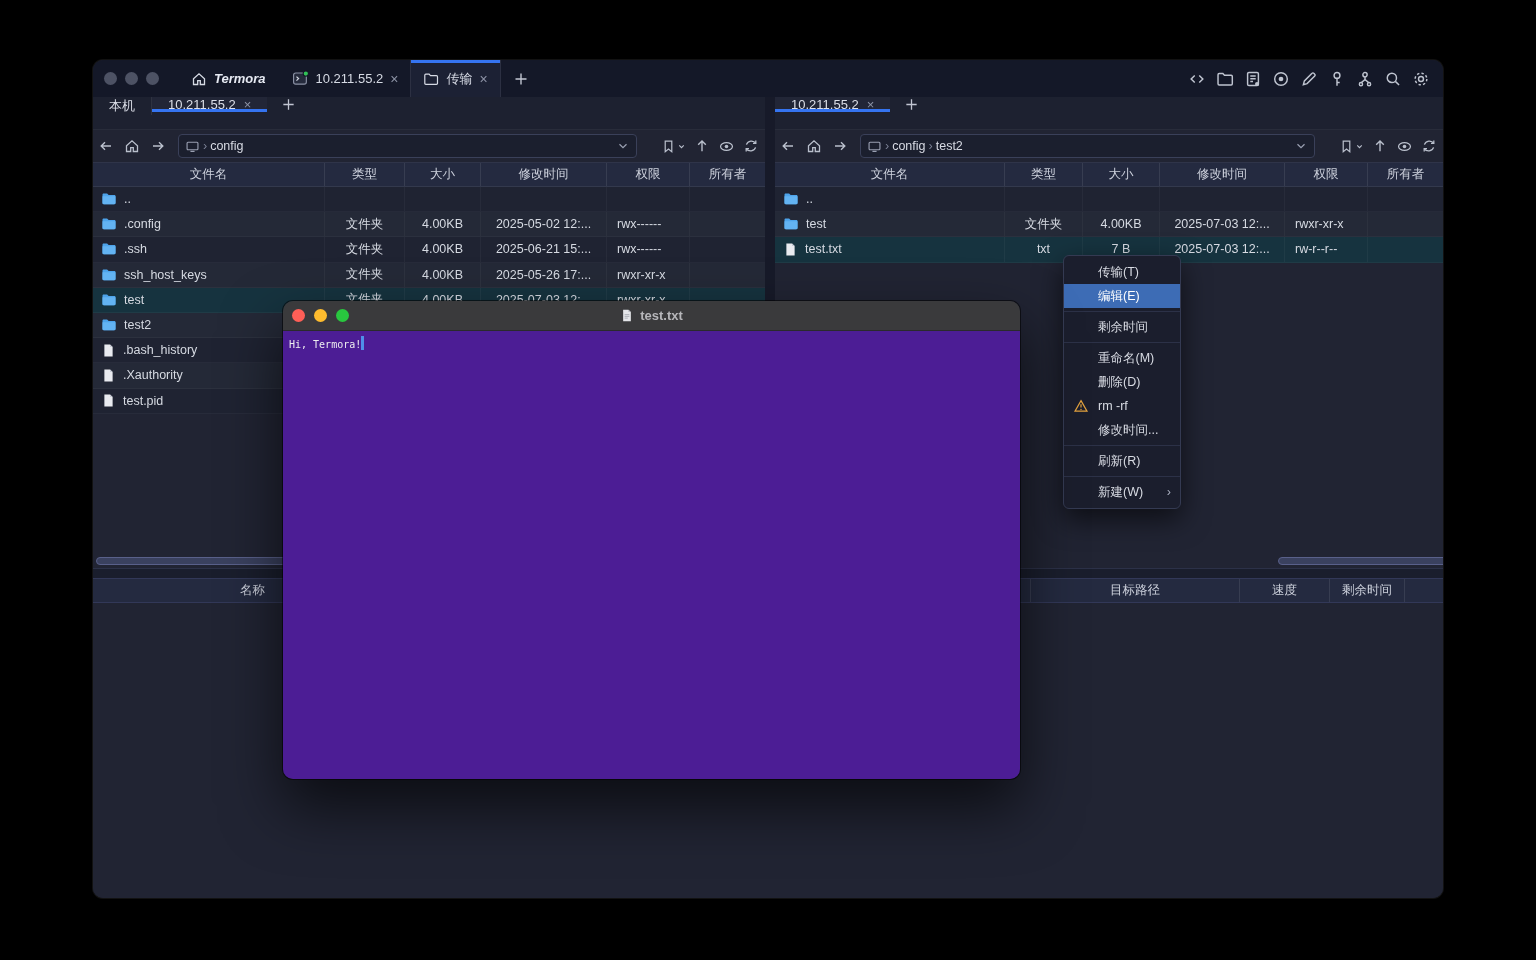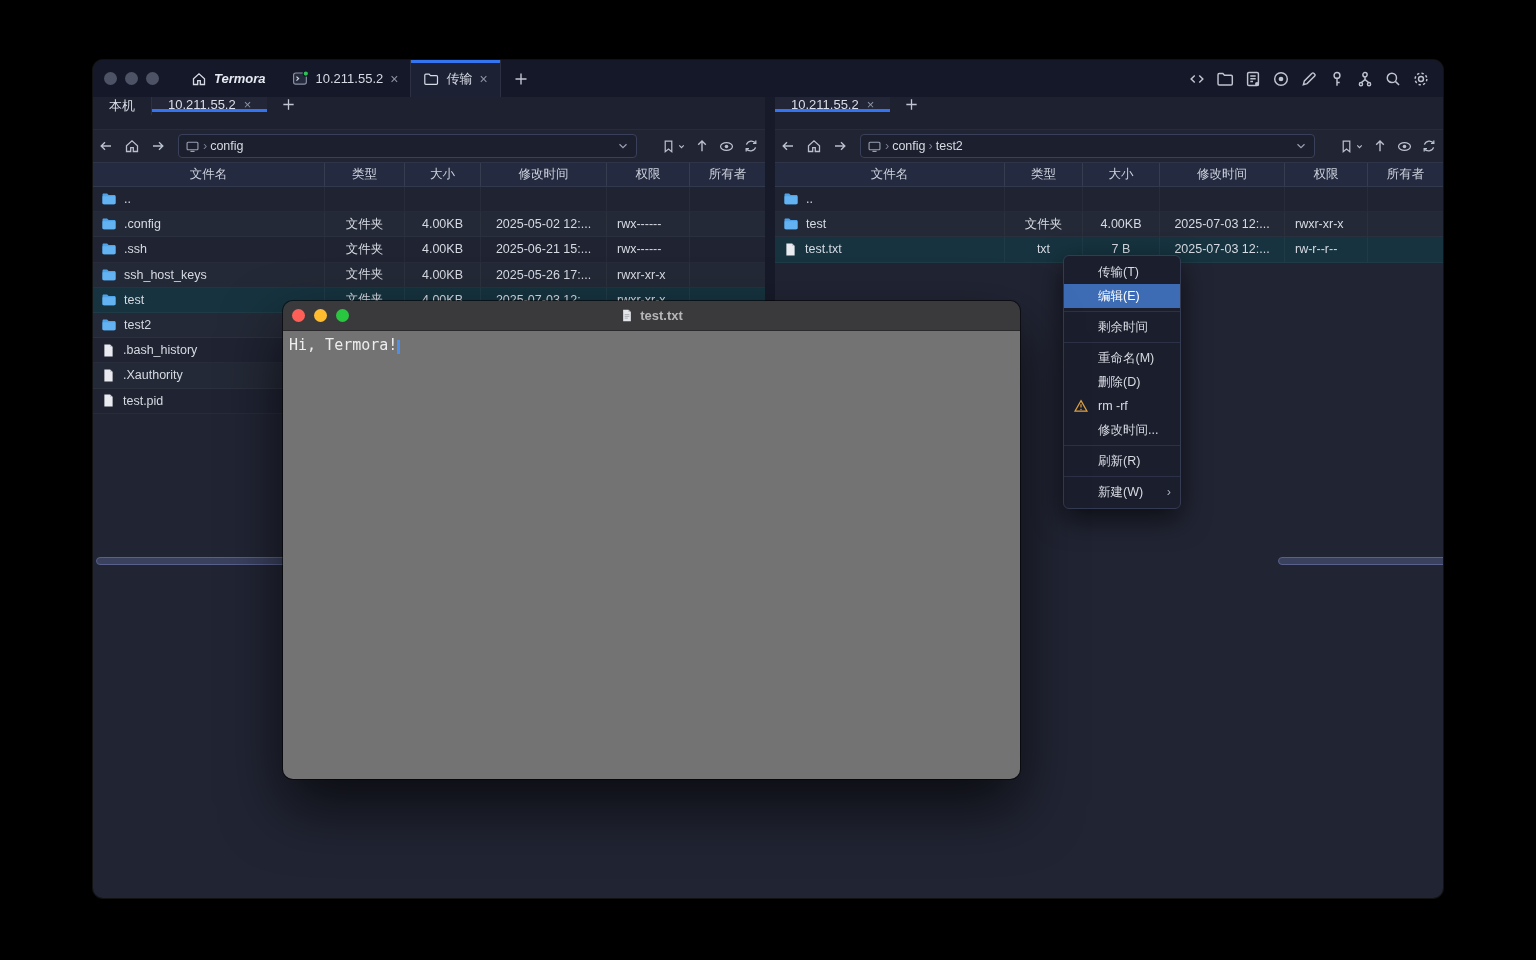--- a/index.html
+++ b/index.html
@@ -115,22 +115,22 @@
   .editor { position:absolute; left:283px; top:301px; width:737px; height:478px;
     border-radius:10px; overflow:hidden; z-index:60;
     box-shadow:0 0 0 1px rgba(0,0,0,.55), 0 28px 60px rgba(0,0,0,.65); }
   .ed-titlebar { height:30px; background:#3a3a3c; border-bottom:1px solid #2a2a2c;
     display:flex; align-items:center; position:relative; }
   .ed-lights { display:flex; gap:9px; padding-left:9px; }
   .ed-light { width:13px; height:13px; border-radius:50%; }
   .ed-title { position:absolute; left:0; right:0; display:flex; justify-content:center;
     align-items:center; gap:6px; color:#b6b6ba; font-size:13px; font-weight:bold;
     pointer-events:none; }
-  .ed-body { height:448px; background:#737373; padding:5px 6px;
-    font-family:"DejaVu Sans Mono", monospace; font-size:15px; color:#ededef; }
+  .ed-body { height:448px; background:#4c1d95; padding:5px 6px;
+    font-family:"DejaVu Sans Mono", monospace; font-size:10px; color:#ededef; }
   .caret { display:inline-block; width:3px; height:14px; background:#4f8fe8;
     vertical-align:text-bottom; }
 </style>
 </head>
 <body>
 
 <div class="window">
 
   <div class="titlebar">
     <div class="lights">
@@ -606,20 +606,32 @@
         <div class="cell c-type">txt</div>
           <div class="cell c-size">7 B</div>
           <div class="cell c-time">2025-07-03 12:...</div>
           <div class="cell c-perm">rw-r--r--</div>
           <div class="cell c-owner"></div>
       </div>
     </div>
     <div class="hscroll" style="left:503px; width:252px;"></div>
   </div>
 
+  <div class="transfer">
+    <div class="topline"></div>
+    <div class="strip"></div>
+    <div class="theader">
+      <div class="tcell" style="left:0; width:320px;">名称</div>
+      <div class="tcell" style="left:320px; width:618px;"></div>
+      <div class="tcell" style="left:938px; width:209px;">目标路径</div>
+      <div class="tcell" style="left:1147px; width:90px;">速度</div>
+      <div class="tcell" style="left:1237px; width:75px;">剩余时间</div>
+      <div class="tcell" style="left:1312px; width:38px; border-right:none;"></div>
+    </div>
+  </div>
 
   <div class="ctxmenu" style="position:absolute; left:970px; top:195px;">
     <div class="mi">
         <span>传输(T)</span>
       </div>
     <div class="mi hl">
         <span>编辑(E)</span>
       </div>
     <div class="msep"></div>
     <div class="mi">

